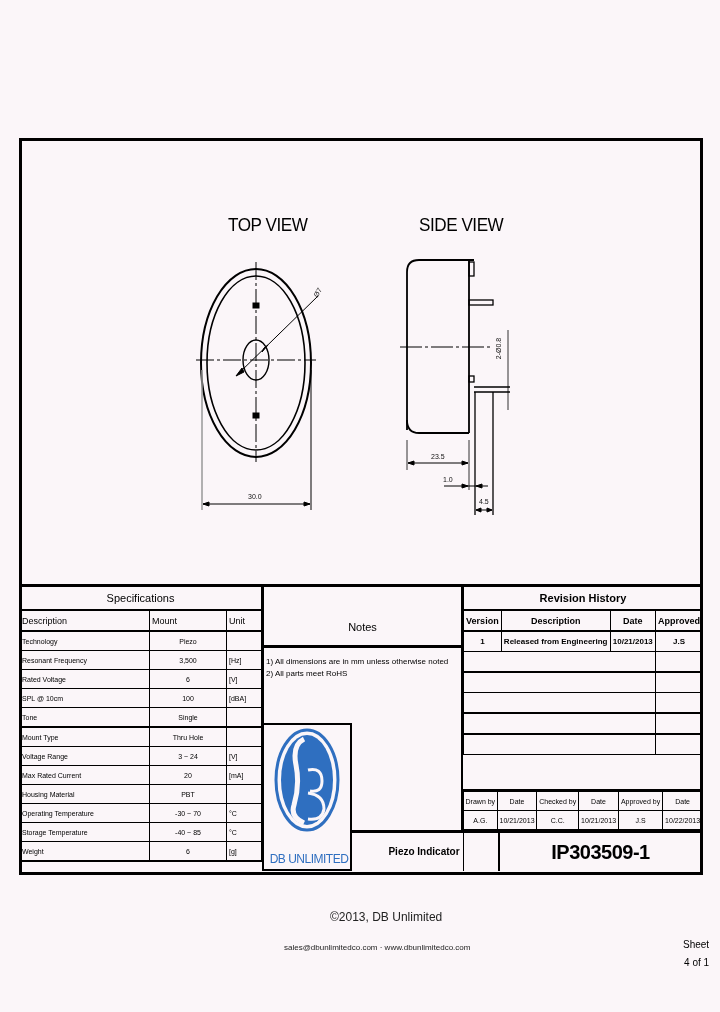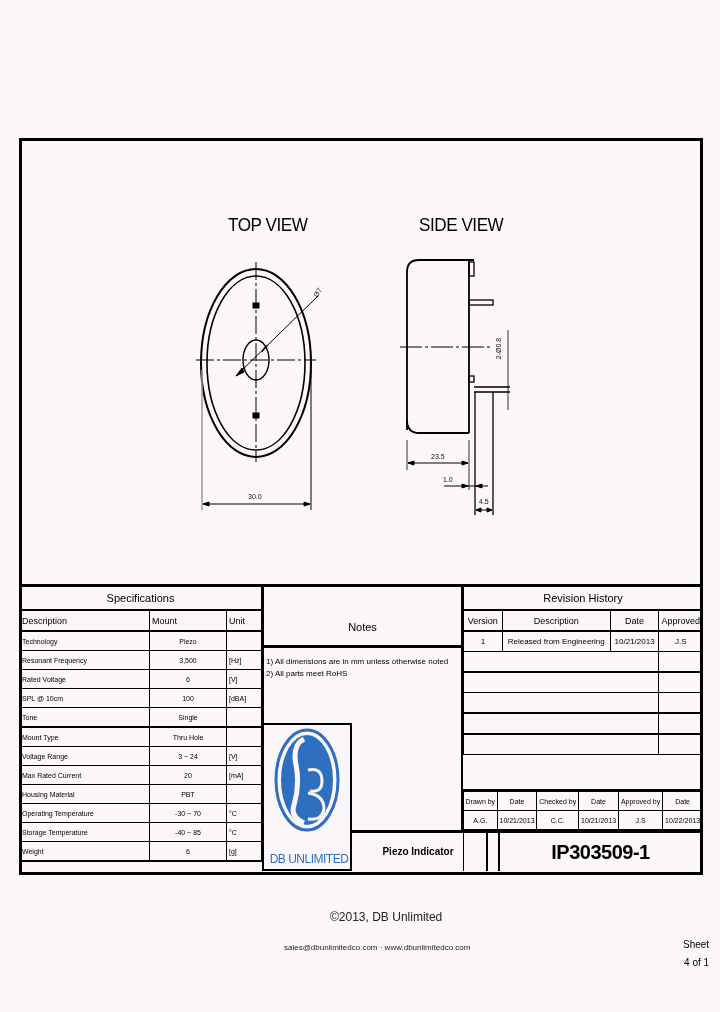--- a/index.html
+++ b/index.html
@@ -47,29 +47,29 @@
 
   .logo-box {
     position: absolute; left: 243px; top: 139px; width: 90px; height: 148px;
     border: 2px solid #000; box-sizing: border-box; background: #fbf6f9;
   }
   .logo-text {
     position: absolute; left: 0; bottom: 3px; width: 90px; text-align: center;
     font-size: 12px; color: #2f6fc0; letter-spacing: -0.5px; white-space: nowrap;
   }
   .title-cell {
-    position: absolute; left: 331px; top: 246px; width: 138px; height: 41px;
+    position: absolute; left: 331px; top: 246px; width: 150px; height: 41px;
     border-top: 3px solid #000; border-right: 2px solid #000; box-sizing: border-box;
     font-size: 10px; text-align: center; line-height: 38px; font-weight: bold;
   }
 
   .rev-table { position: absolute; left: 444px; top: 0; width: 240px; }
   .rev-table td, .rev-table th {
     border: 1px solid #000; height: 19px; padding: 0 2px; font-size: 8px; text-align: center;
-    white-space: nowrap; font-weight: normal;
+    white-space: nowrap; font-weight: bold;
   }
   .rev-table th.title { font-size: 11px; height: 22px; border-top: 3px solid #000; border-bottom: 2px solid #000; }
   .rev-table th.col { font-size: 9px; height: 19px; border-bottom: 2px solid #000; }
   .rev-table tr.thick td { border-bottom: 2px solid #000; }
 
   .sign-table { position: absolute; left: 444px; top: 205px; width: 240px; }
   .sign-table td { border: 1px solid #000; height: 18px; font-size: 7px; text-align: center; padding: 0; white-space: nowrap; }
   .sign-table tr.head td { border-top: 3px solid #000; }
   .part-number {
     position: absolute; left: 479px; top: 246px; width: 203px; height: 41px;

